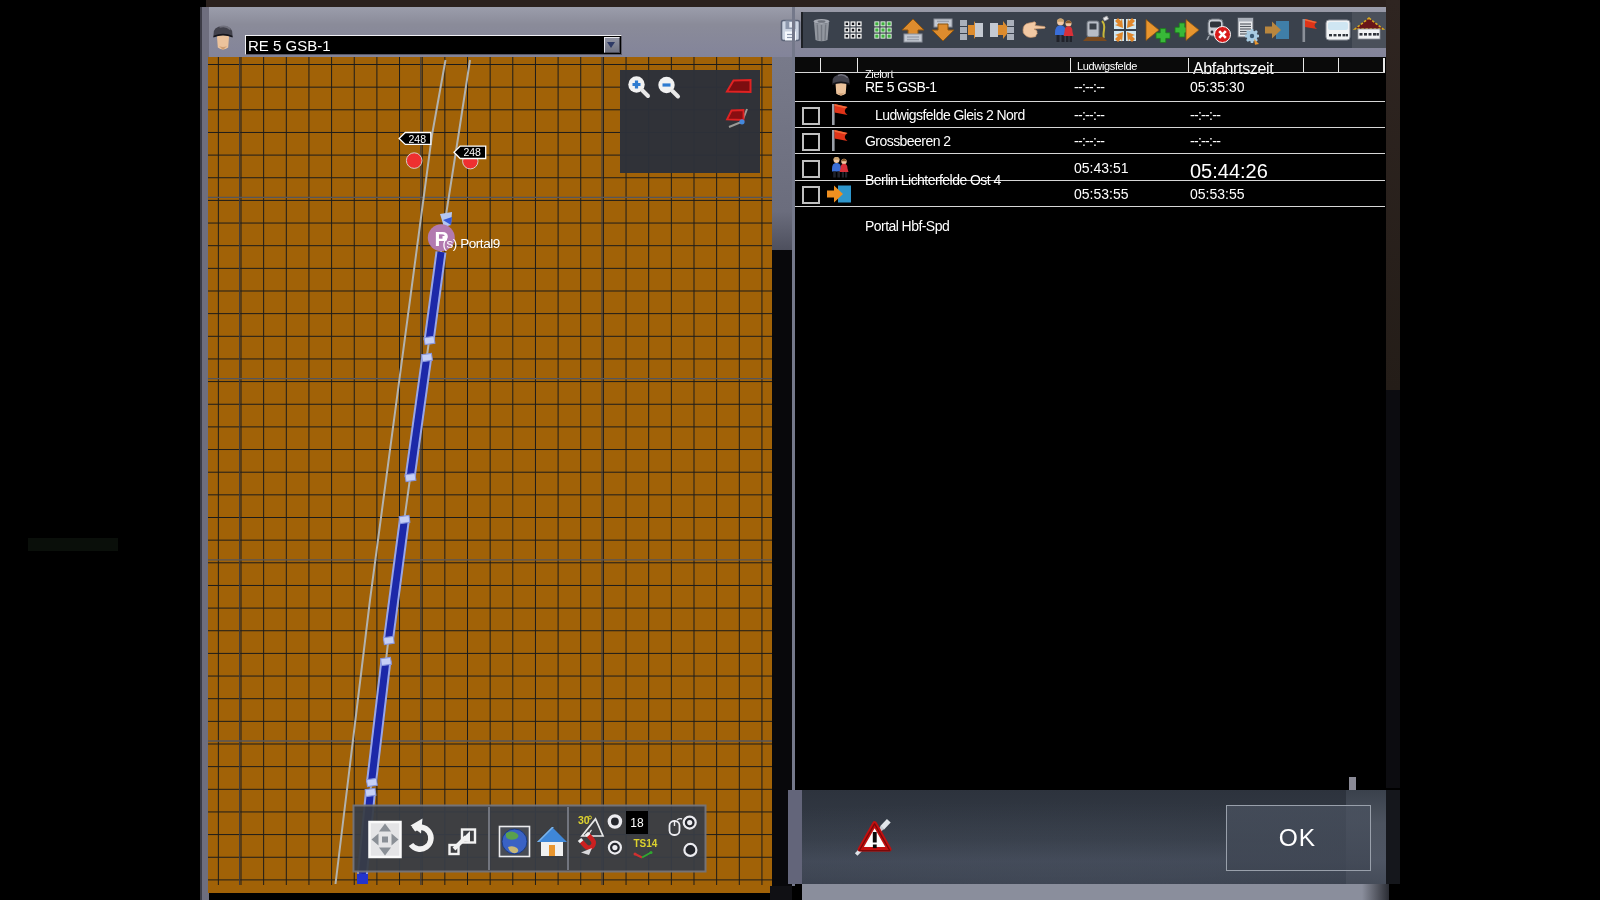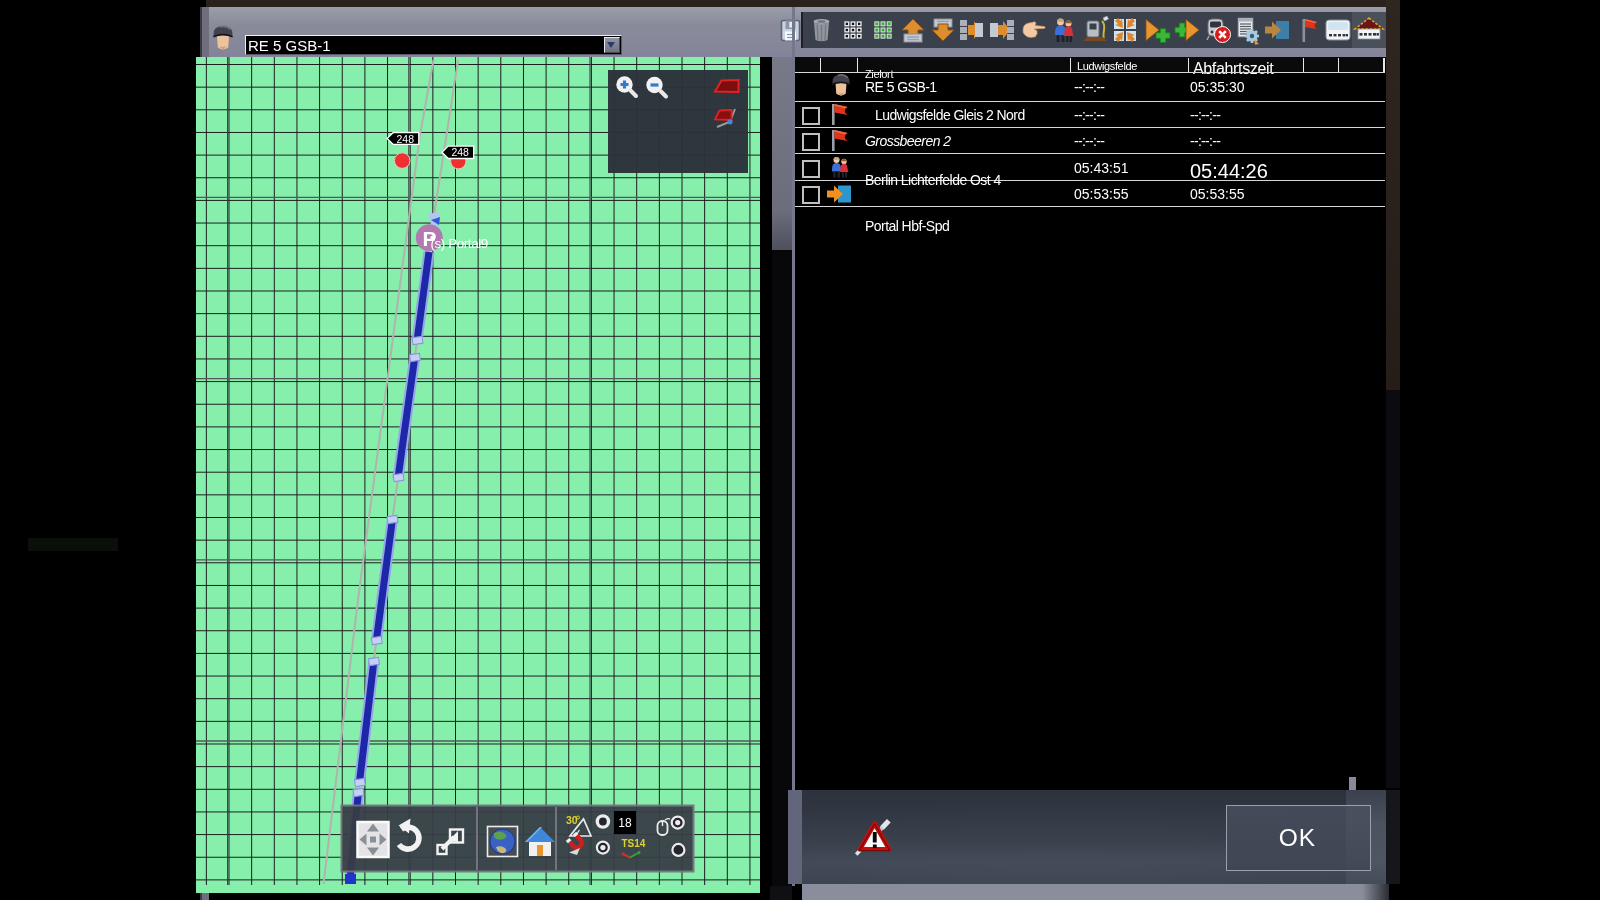--- a/index.html
+++ b/index.html
@@ -253,21 +253,21 @@
       <path d="M-9.5,-5.2 Q0,-9.2 9.5,-5.2 L9.6,-3.4 Q0,-7.4 -9.6,-3.4 Z" fill="#15151b"></path>
       <path d="M-3.5,-14 Q3,-16.2 7.5,-11.5" fill="none" stroke="#70707c" stroke-width="1.8"></path>
     </g>
   </svg>
 
   <div class="abs" style="left:245px;top:35px;width:375px;height:18px;background:#000;border-top:1px solid #f0f0f4;border-left:1px solid #f0f0f4;border-right:1px solid #5a5a66;border-bottom:1px solid #5a5a66;"></div>
   <div class="abs txt" style="left:248px;top:36.5px;font-size:15px;">RE 5 GSB-1</div>
   <div class="abs" style="left:604px;top:37px;width:14px;height:14px;background:linear-gradient(#9093a2,#6f7282);border:1px solid #e8e8ee;border-right-color:#4a4a56;border-bottom-color:#4a4a56;"></div>
   <div class="abs" style="left:607px;top:42px;width:0;height:0;border-left:4px solid transparent;border-right:4px solid transparent;border-top:6px solid #2e3a66;"></div>
 
-  <div class="abs" id="map" style="left:196px;top:57px;width:564px;height:836px;background:#86efac;">
+  <div class="abs" id="map" style="left:208px;top:57px;width:564px;height:836px;background:#a16207;">
   <svg width="564" height="836" viewBox="0 0 564 836">
     <defs>
       <pattern id="gmin" width="22.65" height="22.65" patternUnits="userSpaceOnUse" x="9.85" y="7.0">
         <rect width="22.65" height="22.65" fill="none"></rect>
         <path d="M0.5,0 V22.65 M0,0.5 H22.65" stroke="#1a1a1a" stroke-width="1"></path>
       </pattern>
     </defs>
     <rect width="564" height="828" fill="url(#gmin)"></rect>
 
     <g stroke="#3d3d44" stroke-width="1.1">
@@ -447,21 +447,21 @@
   <div class="abs" style="left:795px;top:153px;width:590px;height:1px;background:#d6d6d6;"></div>
   <div class="abs" style="left:795px;top:180px;width:590px;height:1px;background:#d6d6d6;"></div>
   <div class="abs" style="left:795px;top:206px;width:590px;height:1px;background:#d6d6d6;"></div>
 
   <div class="abs txt" style="left:865px;top:79px;font-size:14px;letter-spacing:-0.55px;">RE 5 GSB-1</div>
   <div class="abs txt" style="left:1074px;top:79px;font-size:14px;letter-spacing:-0.7px;">--:--:--</div>
   <div class="abs txt" style="left:1190px;top:79px;font-size:14px;">05:35:30</div>
   <div class="abs txt" style="left:865px;top:107px;font-size:14px;letter-spacing:-0.55px;margin-left:10px;">Ludwigsfelde Gleis 2 Nord</div>
   <div class="abs txt" style="left:1074px;top:107px;font-size:14px;letter-spacing:-0.7px;">--:--:--</div>
   <div class="abs txt" style="left:1190px;top:107px;font-size:14px;letter-spacing:-0.7px;">--:--:--</div>
-  <div class="abs txt" style="left:865px;top:133px;font-size:14px;letter-spacing:-0.55px;font-style:italic;">Grossbeeren 2</div>
+  <div class="abs txt" style="left:865px;top:133px;font-size:14px;letter-spacing:-0.55px;">Grossbeeren 2</div>
   <div class="abs txt" style="left:1074px;top:133px;font-size:14px;letter-spacing:-0.7px;">--:--:--</div>
   <div class="abs txt" style="left:1190px;top:133px;font-size:14px;letter-spacing:-0.7px;">--:--:--</div>
   <div class="abs txt" style="left:865px;top:160px;font-size:14px;letter-spacing:-0.55px;margin-top:12px;">Berlin Lichterfelde Ost 4</div>
   <div class="abs txt" style="left:1074px;top:160px;font-size:14px;">05:43:51</div>
   <div class="abs txt" style="left:1190px;top:160px;font-size:20px;">05:44:26</div>
   <div class="abs txt" style="left:865px;top:186px;font-size:14px;letter-spacing:-0.55px;margin-top:32px;">Portal Hbf-Spd</div>
   <div class="abs txt" style="left:1074px;top:186px;font-size:14px;">05:53:55</div>
   <div class="abs txt" style="left:1190px;top:186px;font-size:14px;">05:53:55</div>
 
   <div class="abs" style="left:802px;top:107px;width:14px;height:14px;border:2px solid #c0c0c0;background:#000;"></div>

